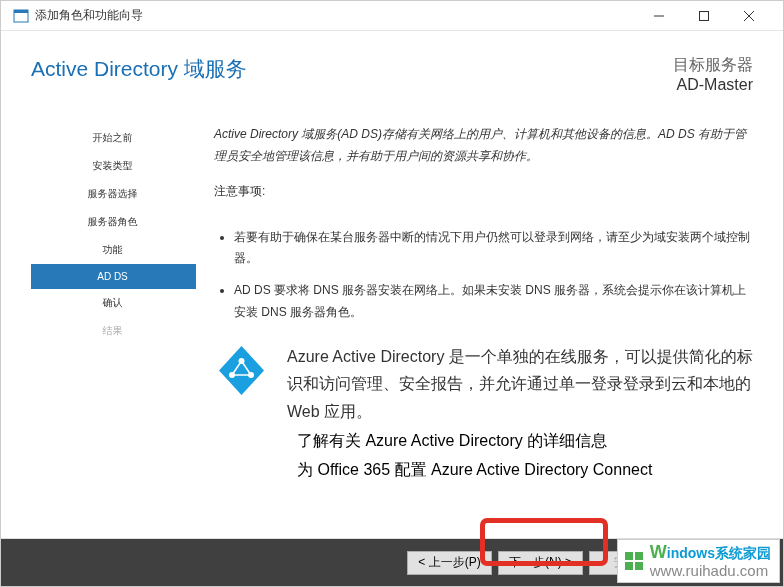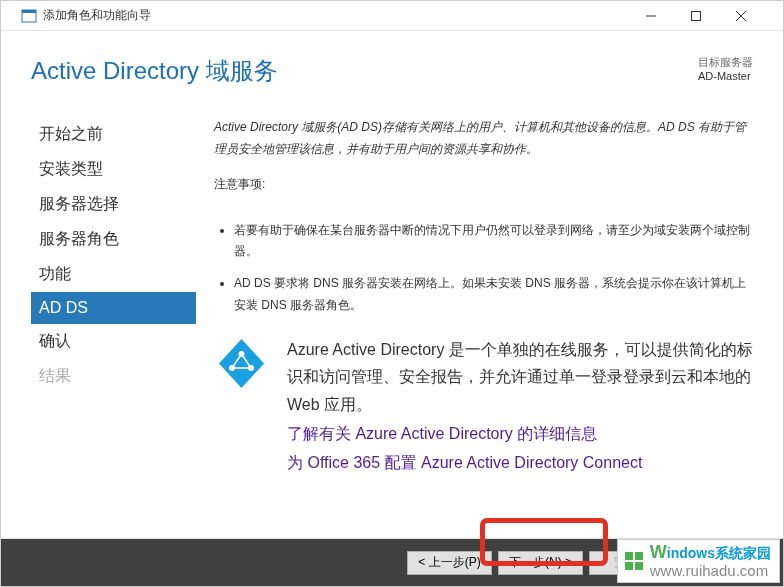--- a/index.html
+++ b/index.html
@@ -20,21 +20,21 @@
       width: 784px;
       height: 587px;
       border: 1px solid #ccc;
       display: flex;
       flex-direction: column;
     }
     .titlebar {
       height: 30px;
       display: flex;
       align-items: center;
-      padding: 0 20px;
+      padding: 0 12px;
       background: #fff;
       border-bottom: 1px solid #e5e5e5;
     }
     .titlebar-icon {
       width: 16px;
       height: 16px;
       margin-right: 6px;
       display: inline-flex;
       align-items: center;
       justify-content: center;
@@ -64,48 +64,50 @@
       flex-direction: column;
       overflow: hidden;
     }
     .header-section {
       padding: 24px 30px 10px 30px;
       display: flex;
       justify-content: space-between;
       align-items: flex-start;
     }
     .page-title {
-      font-size: 24px;
+      font-size: 21px;
       font-weight: 300;
       color: #1a6fb5;
     }
     .target-server {
-      font-size: 11px;
+      text-align: right;
+      font-size: 16px;
       color: #666;
     }
     .target-server-label {
       color: #666;
     }
     .target-server-name {
       color: #333;
     }
     .main-body {
       flex: 1;
       display: flex;
       overflow: hidden;
     }
     .sidebar {
       width: 195px;
       padding: 20px 0 0 30px;
     }
     .sidebar-item {
-      font-size: 16px;
+      font-size: 10px;
       padding: 7px 10px 7px 8px;
       color: #333;
       cursor: pointer;
+      text-align: center;
     }
     .sidebar-item.active {
       background: #2779b7;
       color: #fff;
     }
     .sidebar-item.disabled {
       color: #aaa;
     }
     .content-panel {
       flex: 1;
@@ -140,24 +142,25 @@
       width: 55px;
       height: 55px;
       flex-shrink: 0;
     }
     .azure-text {
       flex: 1;
       font-size: 16px;
       line-height: 1.7;
     }
     .azure-link {
-      color: #4c1d95;
+      color: #000000;
       display: block;
       margin-top: 2px;
       cursor: pointer;
+      margin-left: 10px;
     }
     .button-bar {
       height: 48px;
       border-top: 1px solid #ddd;
       display: flex;
       justify-content: flex-end;
       align-items: center;
       padding: 0 18px;
       gap: 6px;
       background: #404040;

